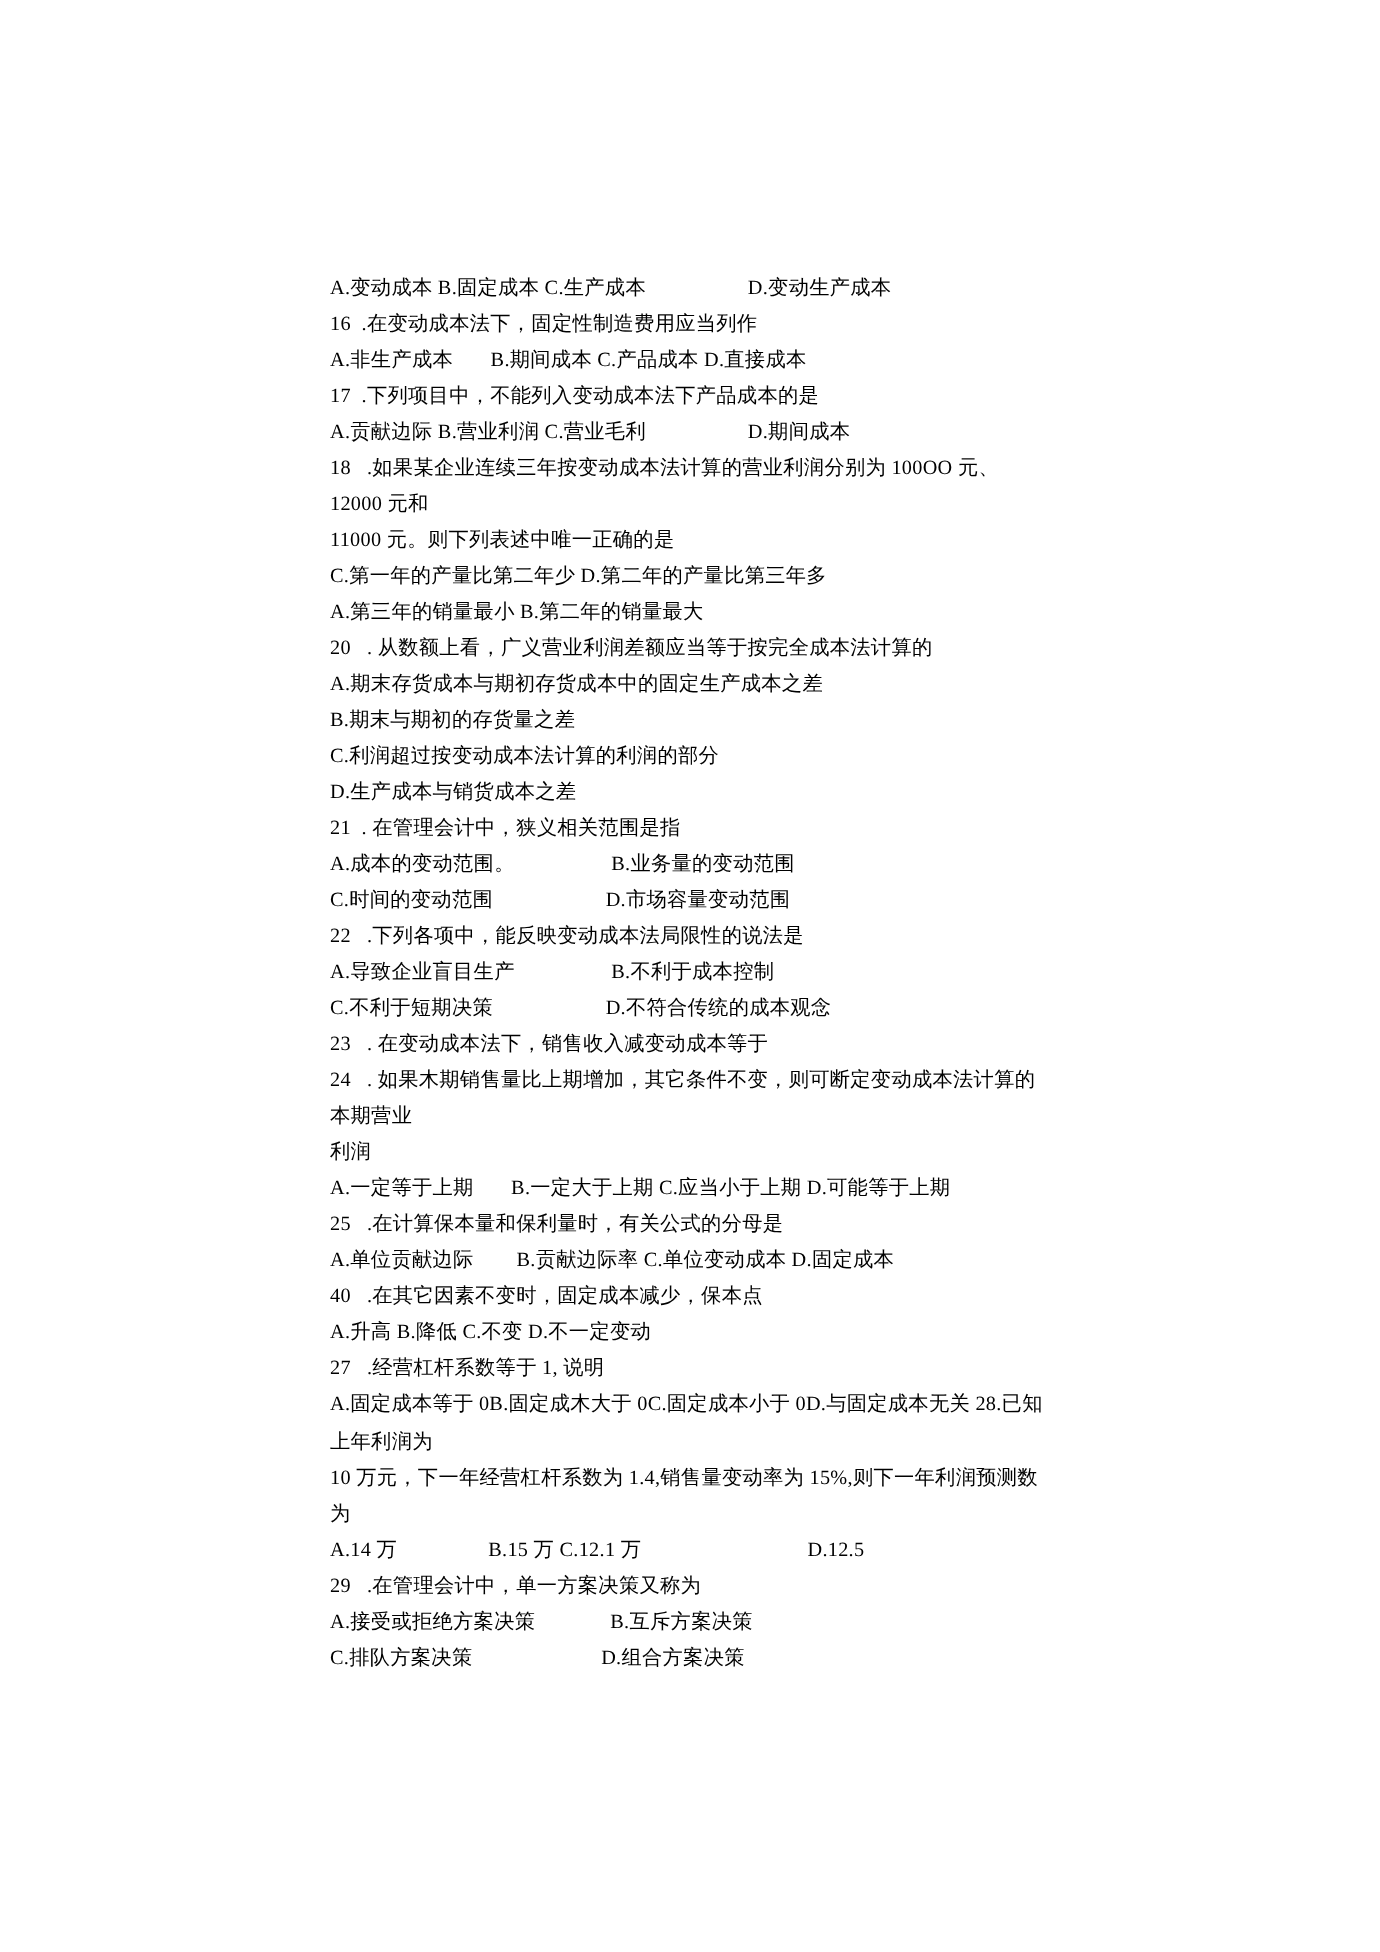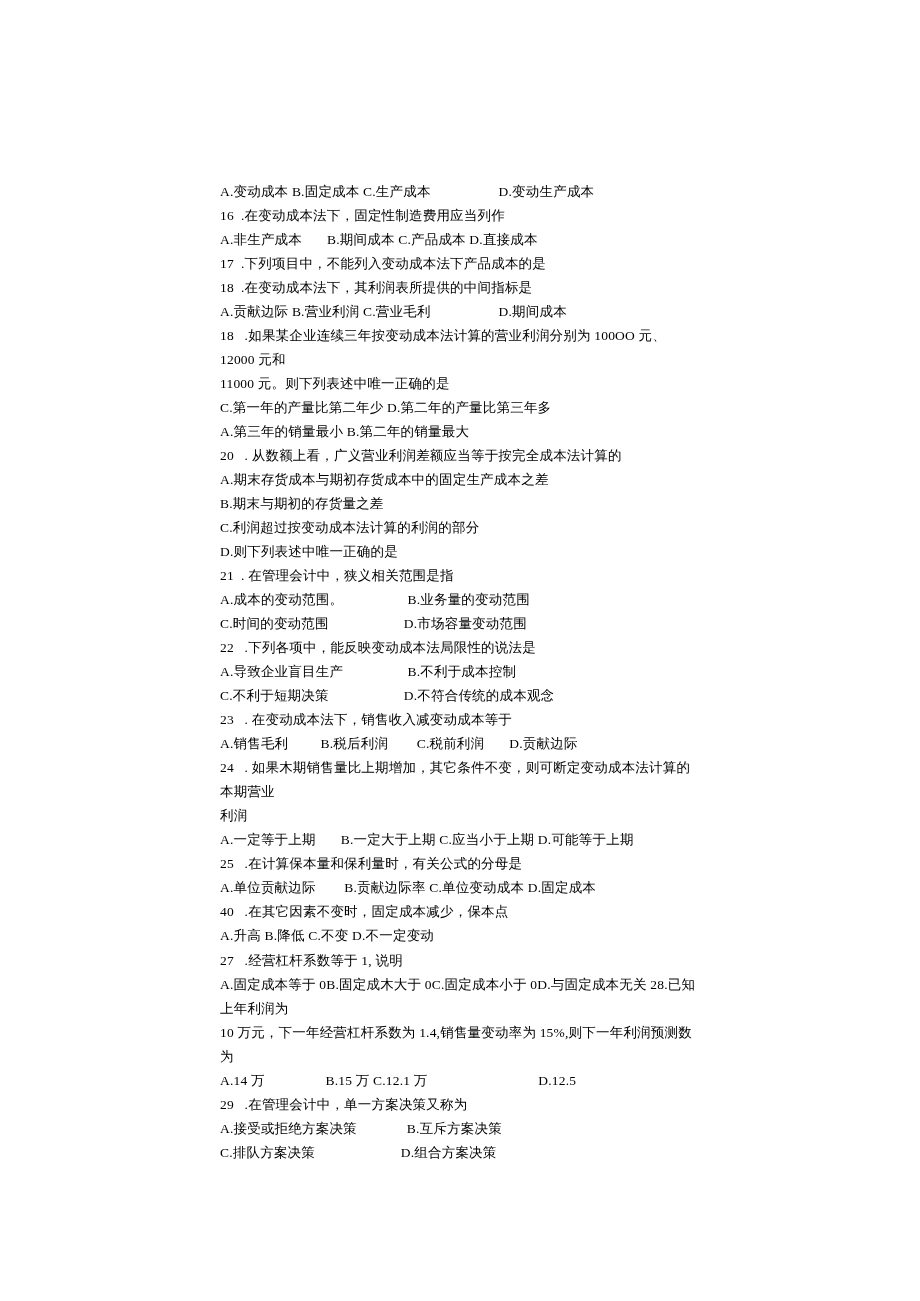--- a/index.html
+++ b/index.html
@@ -7,39 +7,37 @@
     .line { font-size: 13.5px; color: #000; line-height: 1.78; white-space: pre-wrap; letter-spacing: 0.2px; }
   </style>
 </head>
 <body>
 
 <div class="page">
   <div class="line">A.变动成本 B.固定成本 C.生产成本                   D.变动生产成本</div>
   <div class="line">16  .在变动成本法下，固定性制造费用应当列作</div>
   <div class="line">A.非生产成本       B.期间成本 C.产品成本 D.直接成本</div>
   <div class="line">17  .下列项目中，不能列入变动成本法下产品成本的是</div>
-  <div class="line">18  .在变动成本法下，其利润表所提供的中间指标是</div>
   <div class="line">A.贡献边际 B.营业利润 C.营业毛利                   D.期间成本</div>
   <div class="line">18   .如果某企业连续三年按变动成本法计算的营业利润分别为 100OO 元、12000 元和</div>
   <div class="line">11000 元。则下列表述中唯一正确的是</div>
   <div class="line">C.第一年的产量比第二年少 D.第二年的产量比第三年多</div>
   <div class="line">A.第三年的销量最小 B.第二年的销量最大</div>
   <div class="line">20   . 从数额上看，广义营业利润差额应当等于按完全成本法计算的</div>
   <div class="line">A.期末存货成本与期初存货成本中的固定生产成本之差</div>
   <div class="line">B.期末与期初的存货量之差</div>
   <div class="line">C.利润超过按变动成本法计算的利润的部分</div>
-  <div class="line">D.则下列表述中唯一正确的是</div>
+  <div class="line">D.生产成本与销货成本之差</div>
   <div class="line">21  . 在管理会计中，狭义相关范围是指</div>
   <div class="line">A.成本的变动范围。                  B.业务量的变动范围</div>
   <div class="line">C.时间的变动范围                     D.市场容量变动范围</div>
   <div class="line">22   .下列各项中，能反映变动成本法局限性的说法是</div>
   <div class="line">A.导致企业盲目生产                  B.不利于成本控制</div>
   <div class="line">C.不利于短期决策                     D.不符合传统的成本观念</div>
   <div class="line">23   . 在变动成本法下，销售收入减变动成本等于</div>
-  <div class="line">A.销售毛利         B.税后利润        C.税前利润       D.贡献边际</div>
   <div class="line">24   . 如果木期销售量比上期增加，其它条件不变，则可断定变动成本法计算的本期营业</div>
   <div class="line">利润</div>
   <div class="line">A.一定等于上期       B.一定大于上期 C.应当小于上期 D.可能等于上期</div>
   <div class="line">25   .在计算保本量和保利量时，有关公式的分母是</div>
   <div class="line">A.单位贡献边际        B.贡献边际率 C.单位变动成本 D.固定成本</div>
   <div class="line">40   .在其它因素不变时，固定成本减少，保本点</div>
   <div class="line">A.升高 B.降低 C.不变 D.不一定变动</div>
   <div class="line">27   .经营杠杆系数等于 1, 说明</div>
   <div class="line">A.固定成本等于 0B.固定成木大于 0C.固定成本小于 0D.与固定成本无关 28.已知上年利润为</div>
   <div class="line">10 万元，下一年经营杠杆系数为 1.4,销售量变动率为 15%,则下一年利润预测数为</div>

